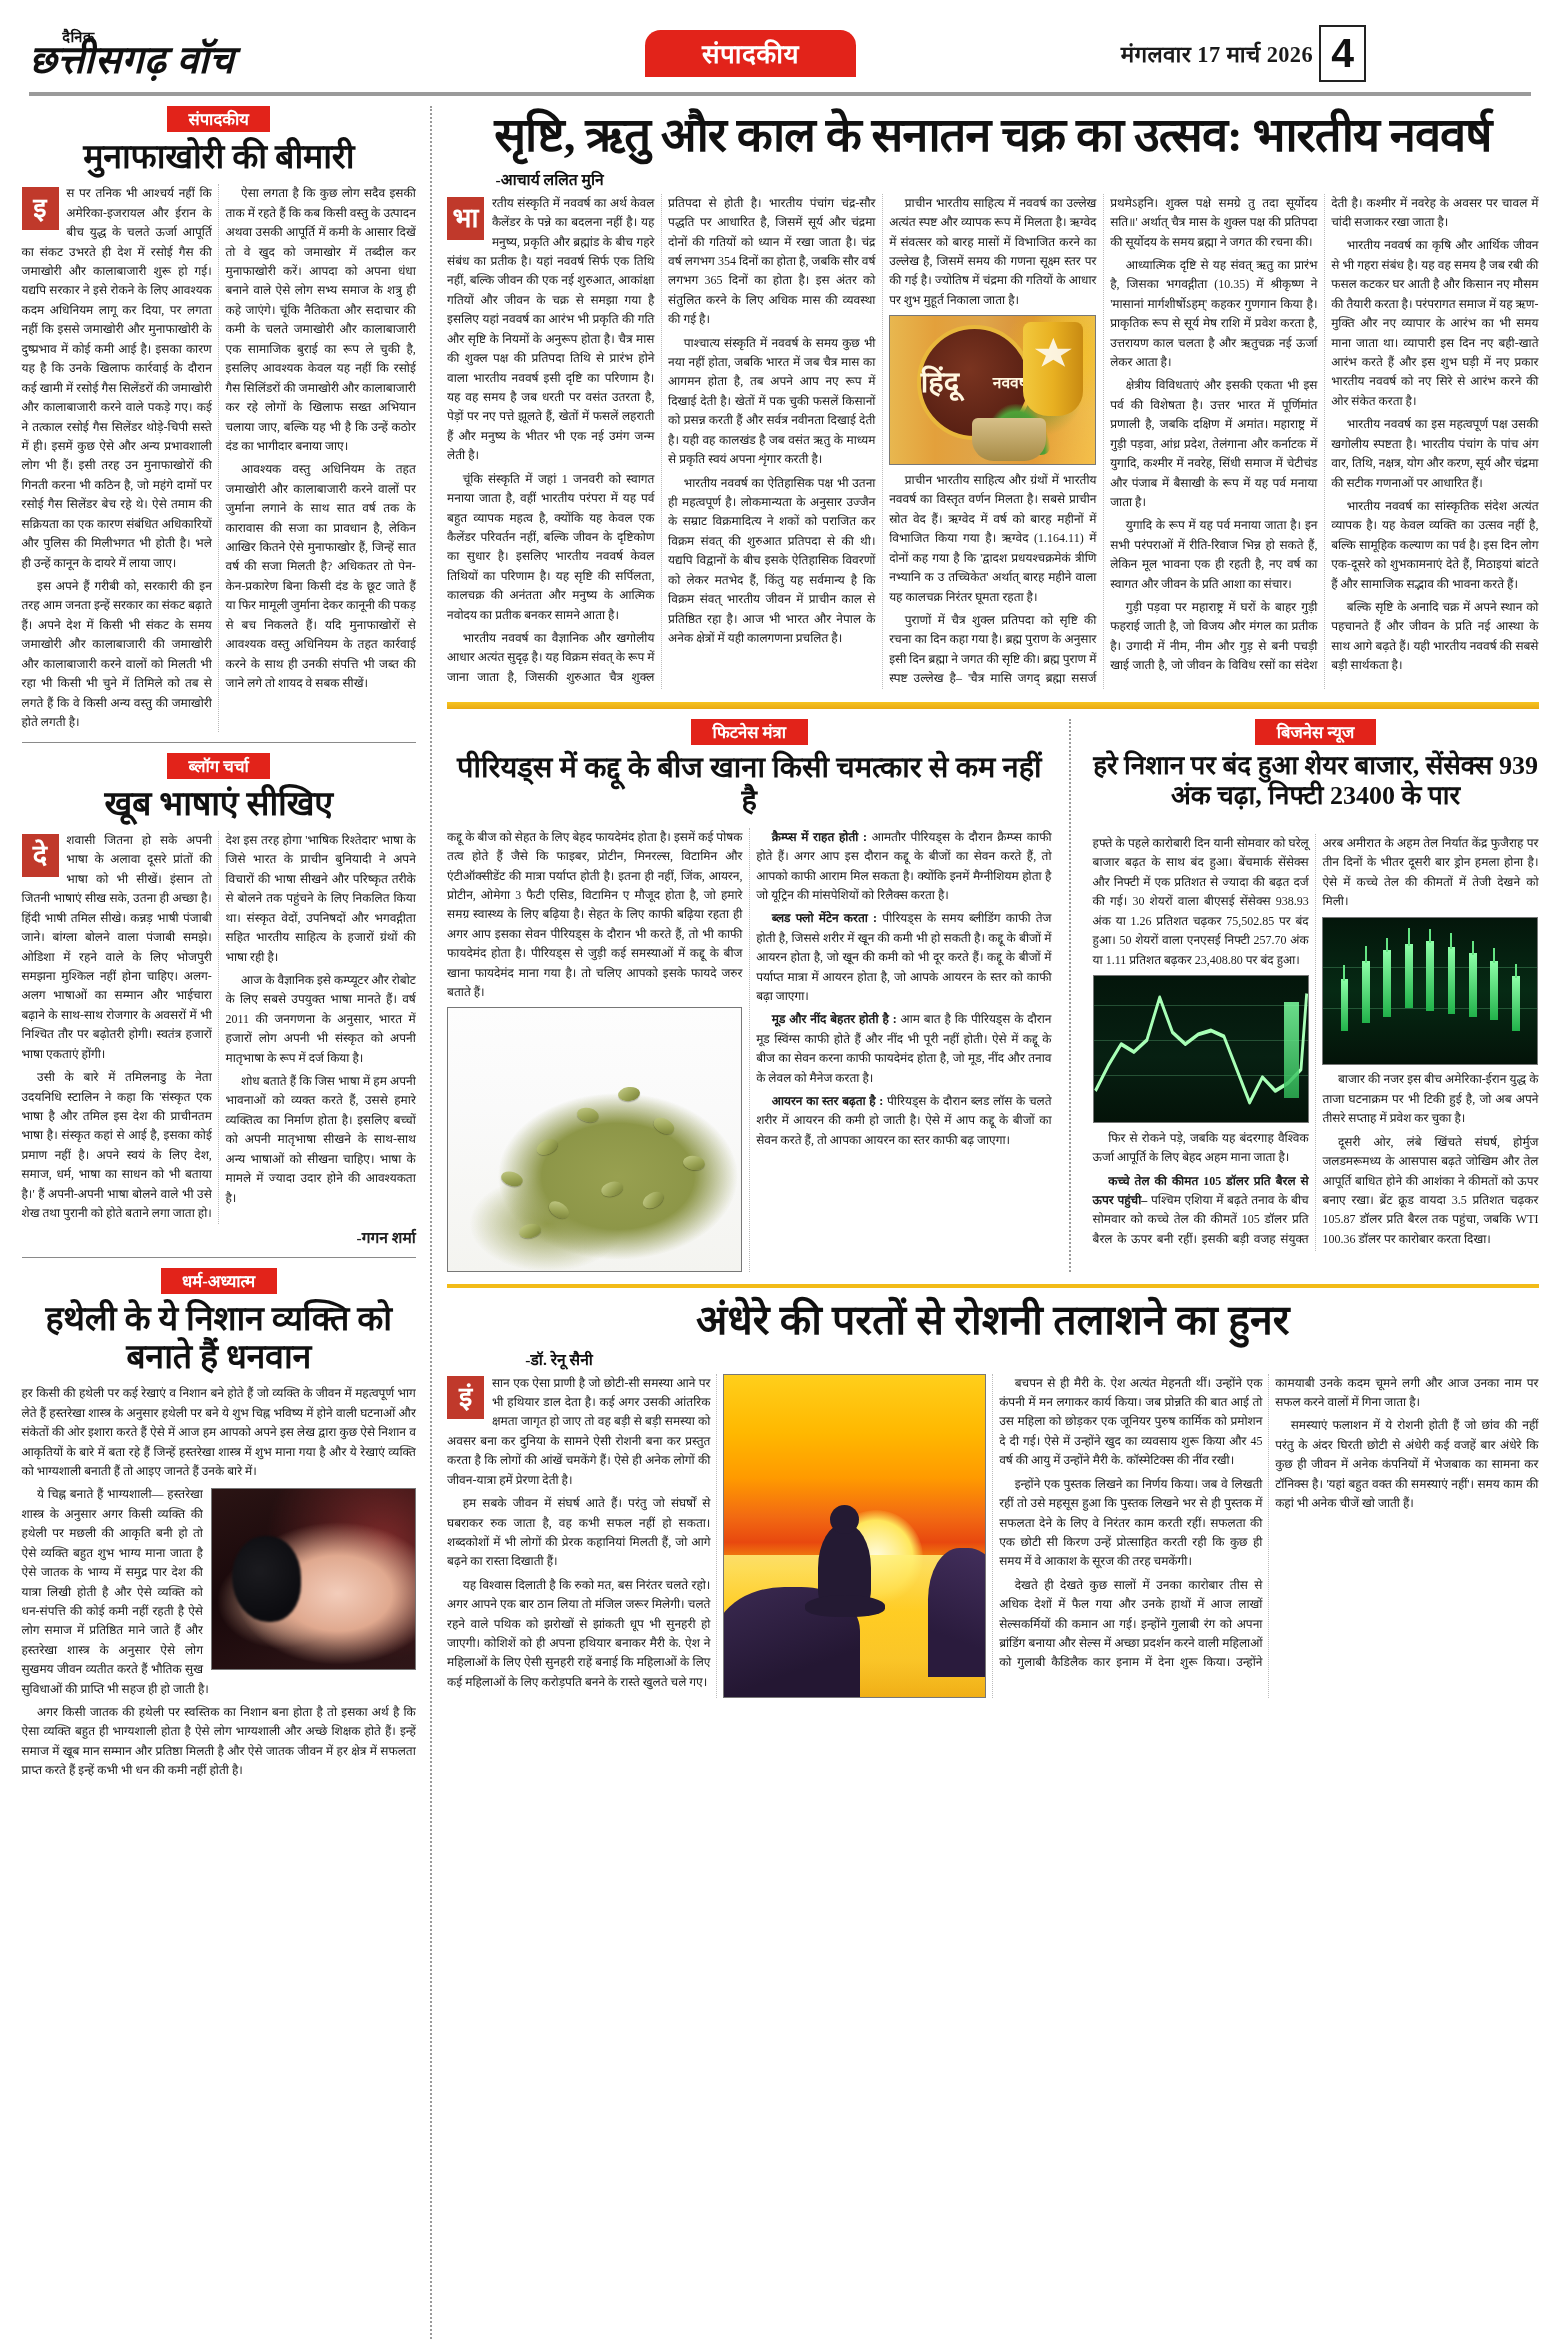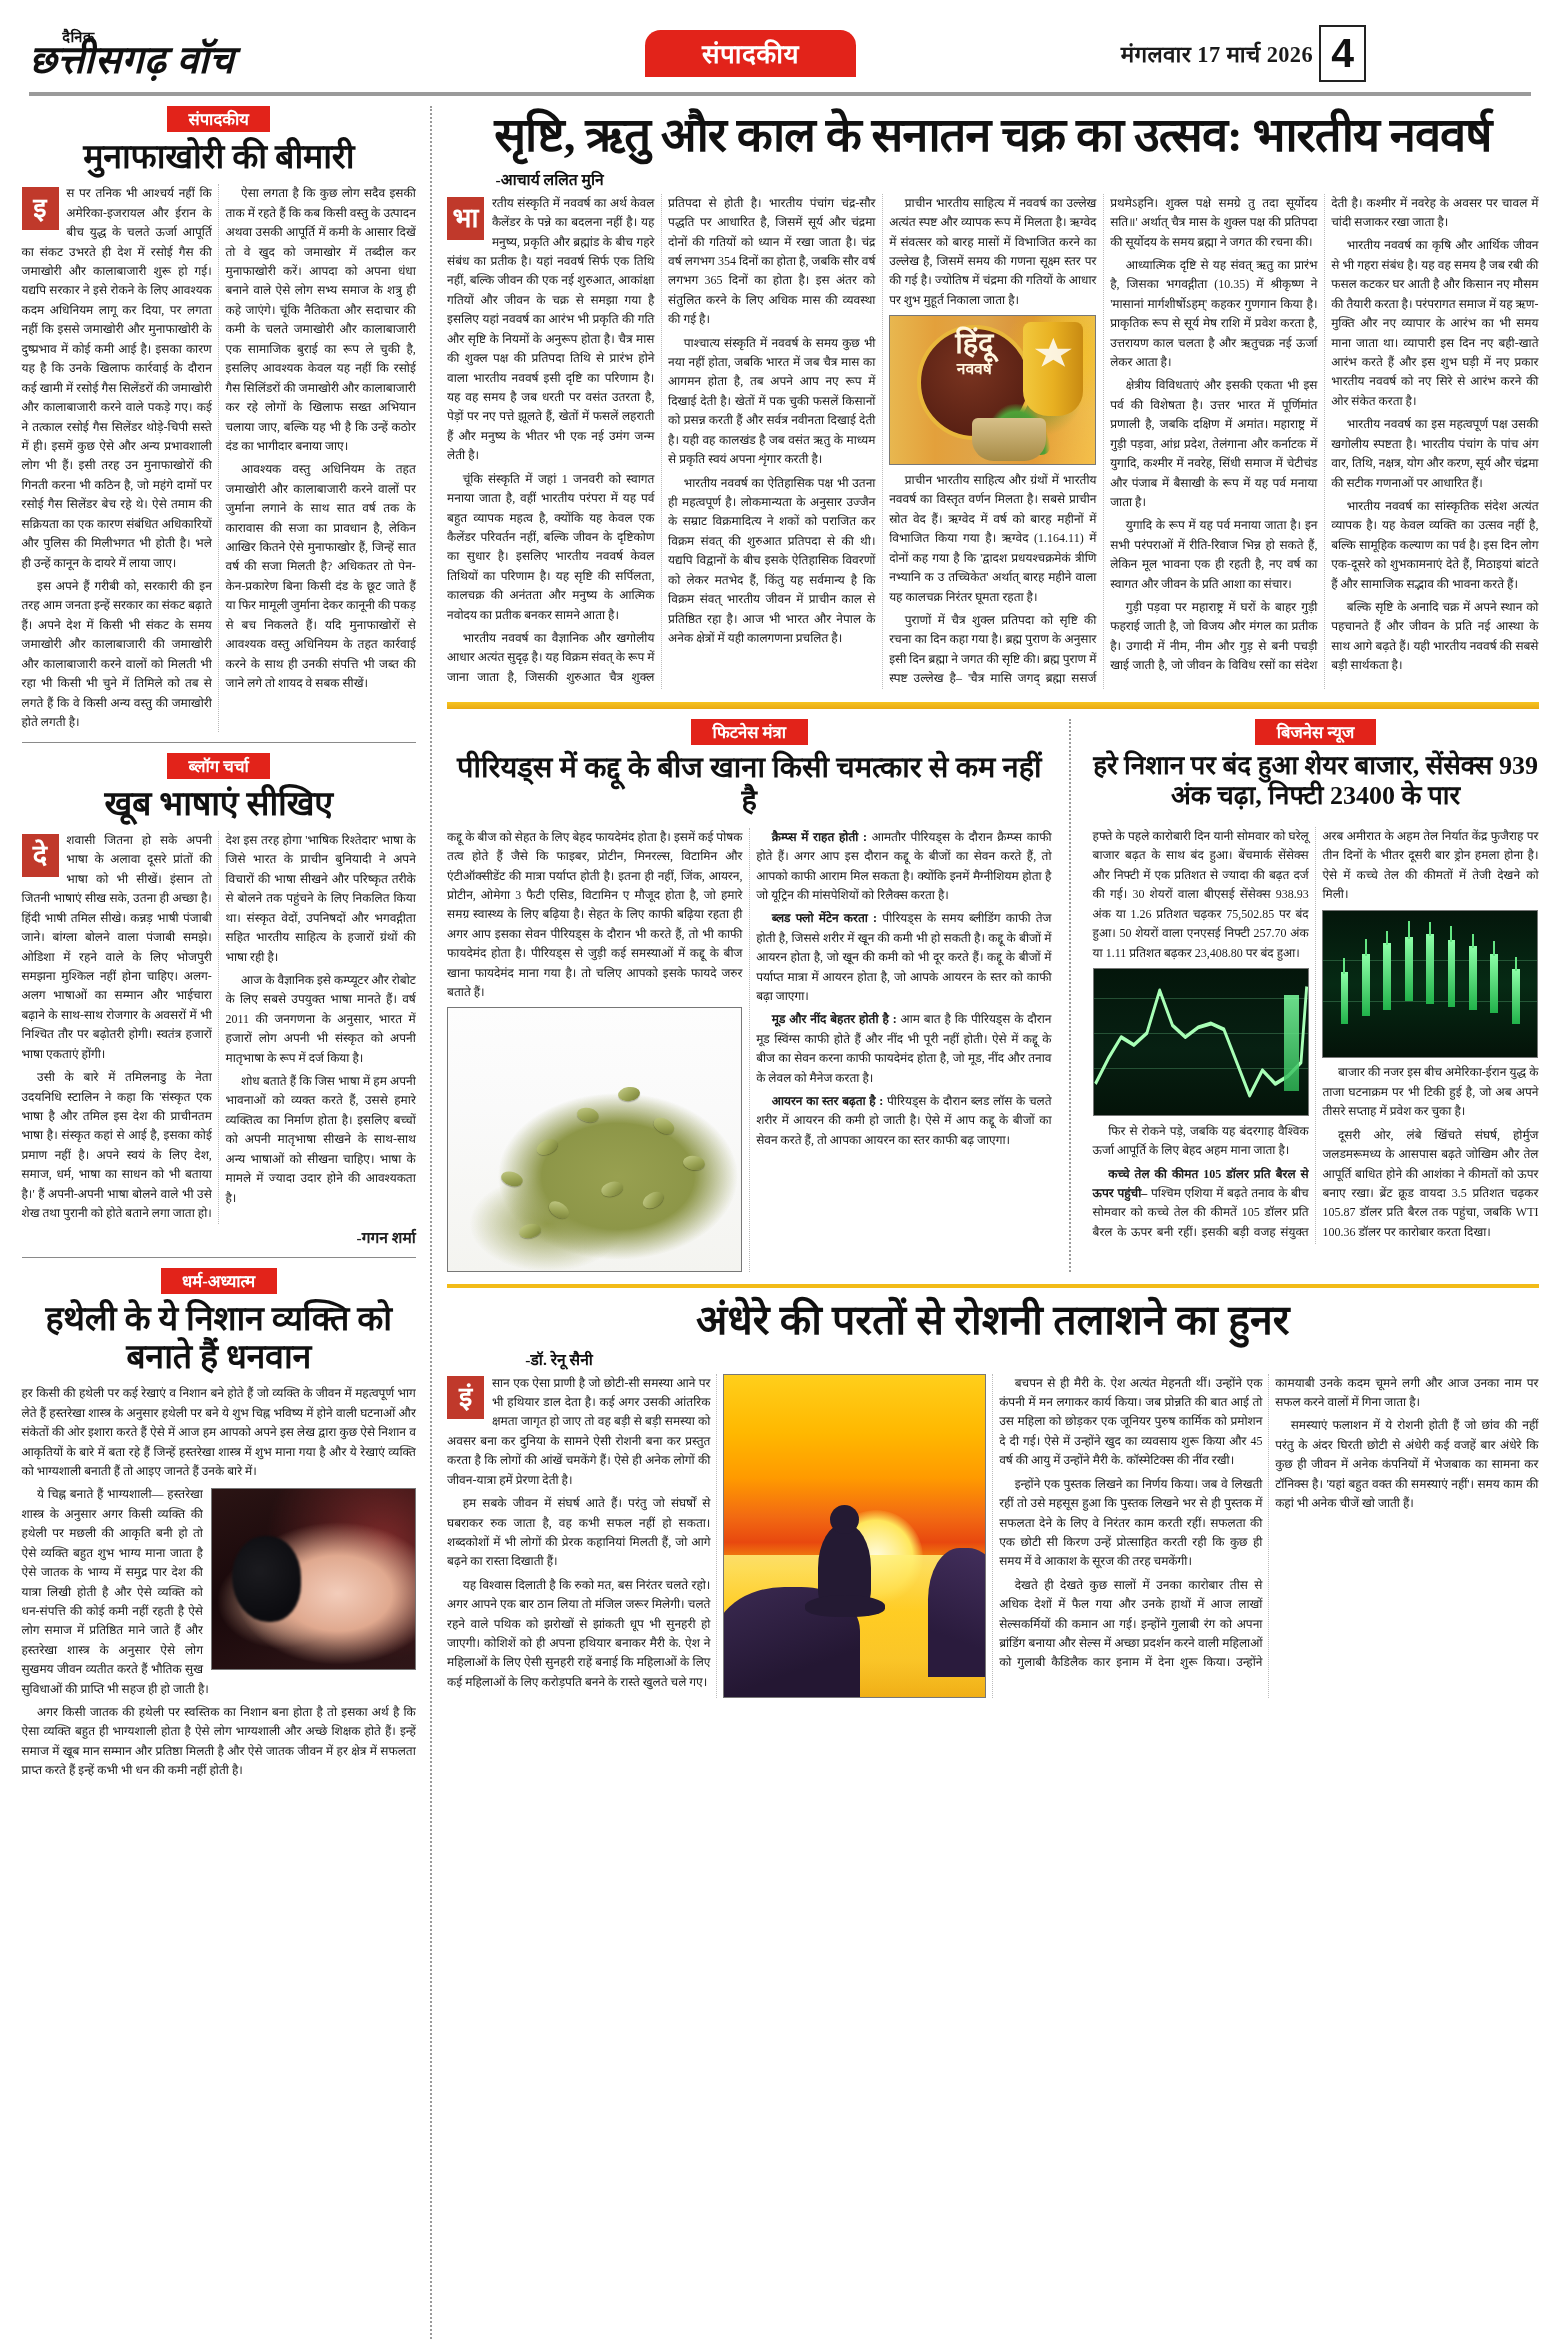--- a/index.html
+++ b/index.html
@@ -160,21 +160,21 @@
       radial-gradient(circle at 73% 52%, #3f8b2e 0%, rgba(63,139,46,0) 26%),
       radial-gradient(circle at 86% 25%, #f0c21e 0%, rgba(240,194,30,0) 30%),
       linear-gradient(90deg, #e8b74f 0%, #e3a03b 22%, #dfa54a 46%, #d98e34 70%, #e8c05a 100%);
     position: relative;
   }
   .hindu-badge {
     position: absolute; left: 13%; top: 6%;
     width: 115px; height: 115px; border-radius: 50%;
     background: radial-gradient(circle at 45% 38%, #7a3420 0%, #5a2114 70%);
     border: 4.9px solid #e9b83c;
-    display: flex; flex-direction: column; align-items: center; justify-content: flex-start;
+    display: flex; flex-direction: row; align-items: center; justify-content: space-between;
     color: #fff7e0; text-align: center;
   }
   .hindu-badge .b1 { font-size: 29px; font-weight: 800; line-height: 1; }
   .hindu-badge .b2 { font-size: 15.6px; font-weight: 700; line-height: 1.2; margin-top: 2px; }
   .kalash {
     position: absolute; right: 6%; top: 4%;
     width: 60px; height: 94px;
     background: linear-gradient(90deg, #f2c93e 0%, #e8b021 50%, #c88a12 100%);
     border-radius: 7.8px 7.8px 25px 25px;
   }
@@ -281,21 +281,21 @@
   
   .feature-row { display: flex; gap: 17.6px; }
   .feature-fitness { width: 624px; border-right: 2px dotted #9a9a9a; padding-right: 17.6px; }
   .feature-biz { flex: 1; padding-left: 3.9px; }
   .head-md {
     text-align: center; font-size: 29px; font-weight: 800;
     line-height: 1.13; color: #111; margin-bottom: 11px;
   }
   .head-sm-center {
     text-align: center; font-size: 26px; font-weight: 800;
-    line-height: 1.15; color: #111; margin-bottom: 16px;
+    line-height: 1.15; color: #111; margin-bottom: 23px;
   }
 
   .headline-xl {
     text-align: center;
     font-size: 47px;
     font-weight: 800;
     line-height: 1.1;
     letter-spacing: -1px;
     color: #111;
     margin: 3.9px 0 3.9px 0;

